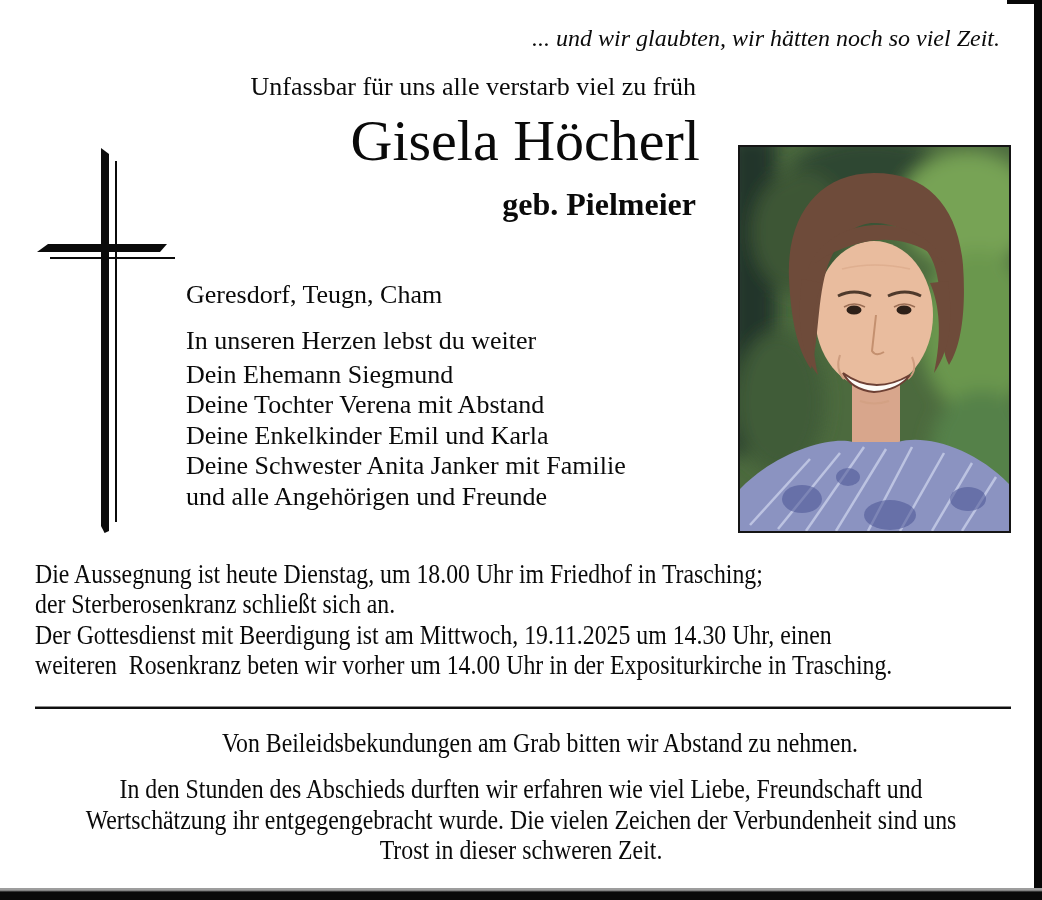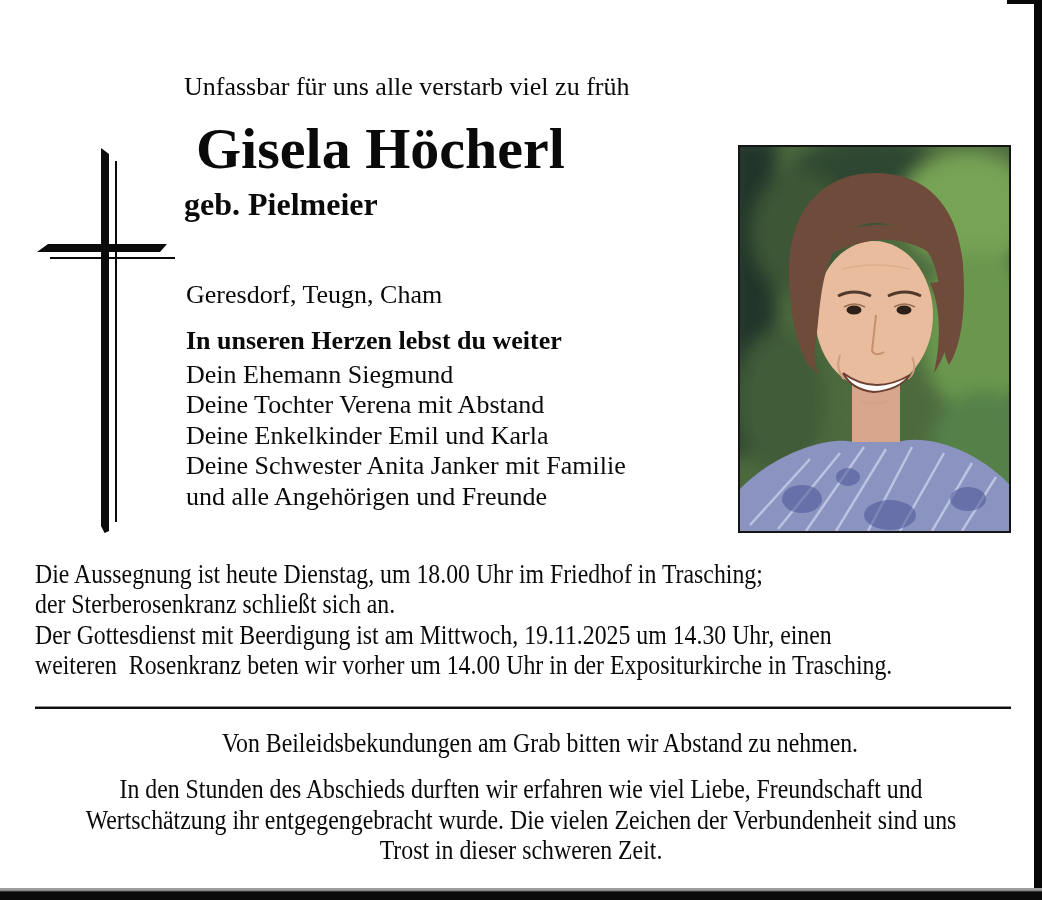--- a/index.html
+++ b/index.html
@@ -13,30 +13,30 @@
   }
   .abs { position: absolute; }
 
   .epigraph {
     top: 25px; right: 42px;
     font-style: italic;
     font-size: 24px; line-height: 26px;
     white-space: pre;
   }
 
-  .center-col { left: 184px; width: 530px; text-align: left; }
+  .center-col { left: 166px; width: 530px; text-align: right; }
   .intro  { top: 72px;  font-size: 26px; }
-  .name   { top: 108px; font-size: 58px; font-weight: bold; line-height: 58px; margin: 12px; }
+  .name   { top: 108px; font-size: 58px; font-weight: normal; line-height: 58px; margin: 4px; }
   .maiden { top: 186px; font-size: 32px; font-weight: bold; }
   .dates  { top: 229px; font-size: 26px; white-space: pre; }
   .dates .death { margin-left: 26px; }
 
   .left-col { left: 186px; font-size: 26px; }
   .residence { top: 280px; }
-  .memorial  { top: 326px; font-weight: bold; }
+  .memorial  { top: 326px; }
   .mourners  { top: 360px; }
   .m-line { line-height: 30.4px; white-space: pre; }
   b { font-weight: normal; }
 
   
   .cross-v {
     left: 101px; top: 148px; width: 8px; height: 385px; background: #0b0b0b;
     clip-path: polygon(0 0, 100% 6px, 100% calc(100% - 2px), 45% 100%, 0 calc(100% - 7px));
   }
   .cross-v-thin { left: 115px; top: 161px; width: 2px; height: 361px; background: #0b0b0b; }
@@ -78,20 +78,21 @@
   .artifact-right    { left: 1034px; top: 0; width: 8px; height: 900px; background: #070707; }
   .artifact-topright { left: 1007px; top: 0; width: 35px; height: 4px; background: #070707; }
   .artifact-bottom   { left: 0; top: 888px; width: 1042px; height: 12px;
     background: linear-gradient(180deg, #9d9d9d 0 18%, #0a0a0a 34%); }
 </style>
 </head>
 <body>
 
 <div class="sheet">
 
+  <div class="abs epigraph">... und wir glaubten, wir hätten noch so viel Zeit.</div>
 
   <div class="abs center-col intro">Unfassbar für uns alle verstarb viel zu früh</div>
   <div class="abs center-col name">Gisela Höcherl</div>
   <div class="abs center-col maiden">geb. Pielmeier</div>
 
   <div>
     <div class="abs cross-h-thin"></div>
     <div class="abs cross-v-thin"></div>
     <div class="abs cross-v"></div>
     <div class="abs cross-h"></div>

